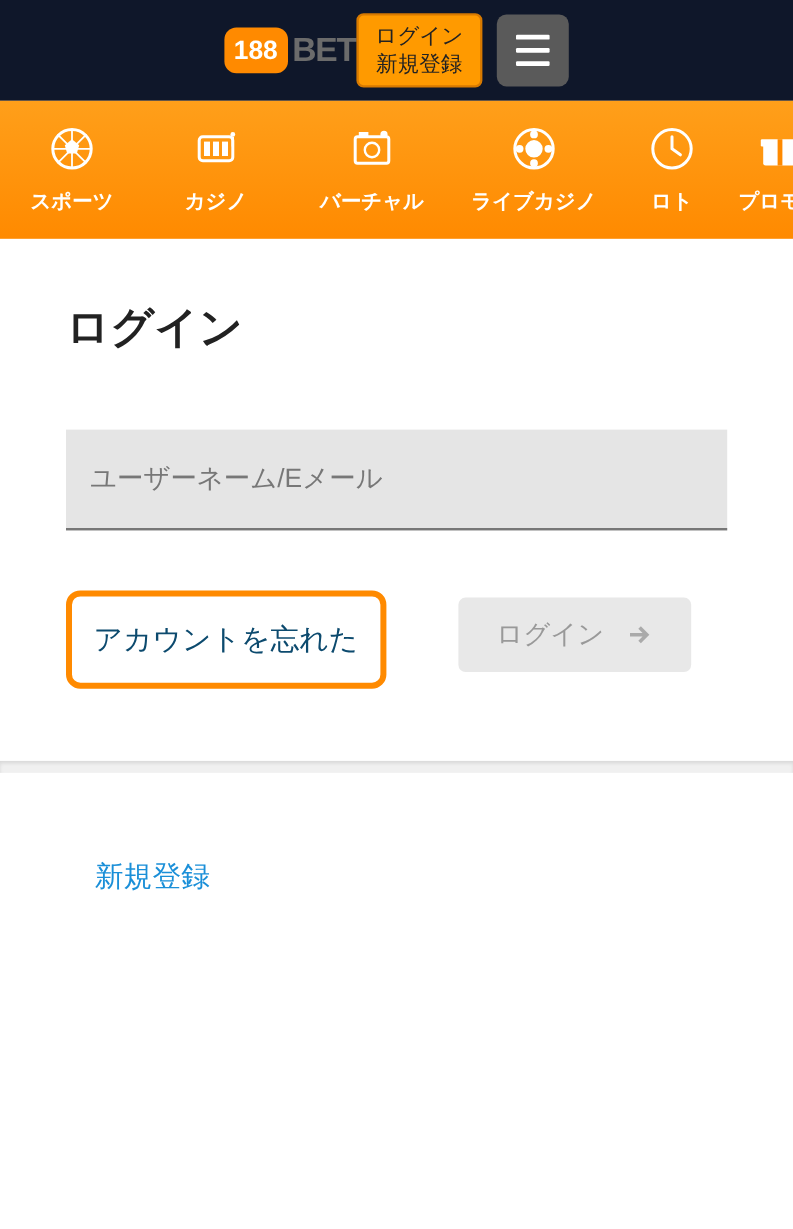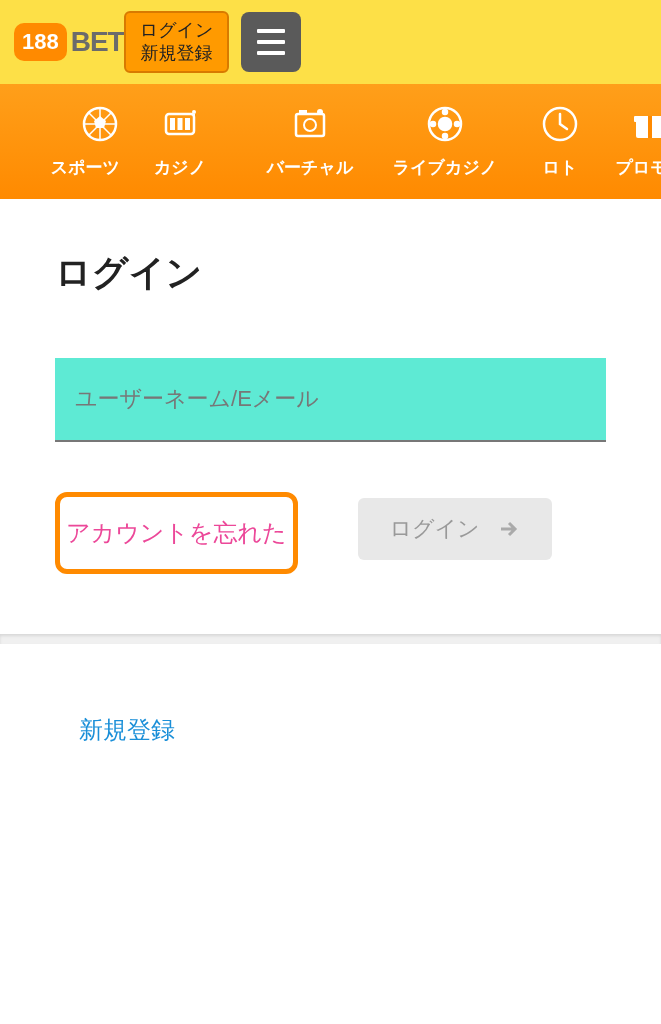--- a/index.html
+++ b/index.html
@@ -3,24 +3,24 @@
   <meta charset="utf-8">
   <style>
     * { margin: 0; padding: 0; box-sizing: border-box; }
     body {
       font-family: -apple-system, BlinkMacSystemFont, "Segoe UI", "Helvetica Neue", sans-serif;
       background: #fff;
       width: 661px;
       overflow-x: hidden;
     }
     .header {
-      background: #fde047;
-      display: flex;
-      align-items: center;
-      justify-content: flex-start;
+      background: #0f172a;
+      display: flex;
+      align-items: center;
+      justify-content: center;
       padding: 12px 14px;
       height: 84px;
     }
     .logo {
       display: flex;
       align-items: center;
     }
     .logo-badge {
       background: #ff8a00;
       color: #fff;
@@ -87,21 +87,21 @@
       display: flex;
       flex-direction: column;
       align-items: center;
       justify-content: center;
       color: #fff;
       font-size: 17px;
       font-weight: 700;
       gap: 12px;
       cursor: pointer;
     }
-    .nav-item:first-child { flex: 0 0 120px; align-items: flex-end; }
+    .nav-item:first-child { flex: 0 0 120px; }
     .nav-item:nth-child(2) { flex: 0 0 120px; text-align: right; }
     .nav-item:nth-child(3) { flex: 0 0 140px; }
     .nav-item:nth-child(4) { flex: 0 0 130px; }
     .nav-item:nth-child(5) { flex: 0 0 100px; }
     .nav-item:nth-child(6) { flex: 0 0 80px; }
     .nav-icon {
       width: 40px;
       height: 40px;
       display: flex;
       align-items: center;
@@ -115,21 +115,21 @@
       font-size: 36px;
       font-weight: 700;
       color: #222;
       margin-bottom: 60px;
     }
     .input-group {
       margin-bottom: 40px;
     }
     .input-field {
       width: 100%;
-      background: #5eead4;
+      background: #e5e5e5;
       border: none;
       border-bottom: 2px solid #777;
       padding: 28px 20px;
       font-size: 22px;
       color: #555;
       outline: none;
     }
     .input-field::placeholder {
       color: #777;
     }
@@ -148,22 +148,22 @@
     }
     .action-row {
       display: flex;
       gap: 60px;
       margin-top: 50px;
       align-items: stretch;
     }
     .forgot-link {
       border: 5px solid #ff8a00;
       border-radius: 12px;
-      padding: 20px 6px;
-      color: #ec4899;
+      padding: 20px 18px;
+      color: #0c4a6e;
       font-size: 24px;
       font-weight: 400;
       cursor: pointer;
       display: flex;
       align-items: center;
     }
     .login-btn {
       background: #e8e8e8;
       border: none;
       border-radius: 6px;

